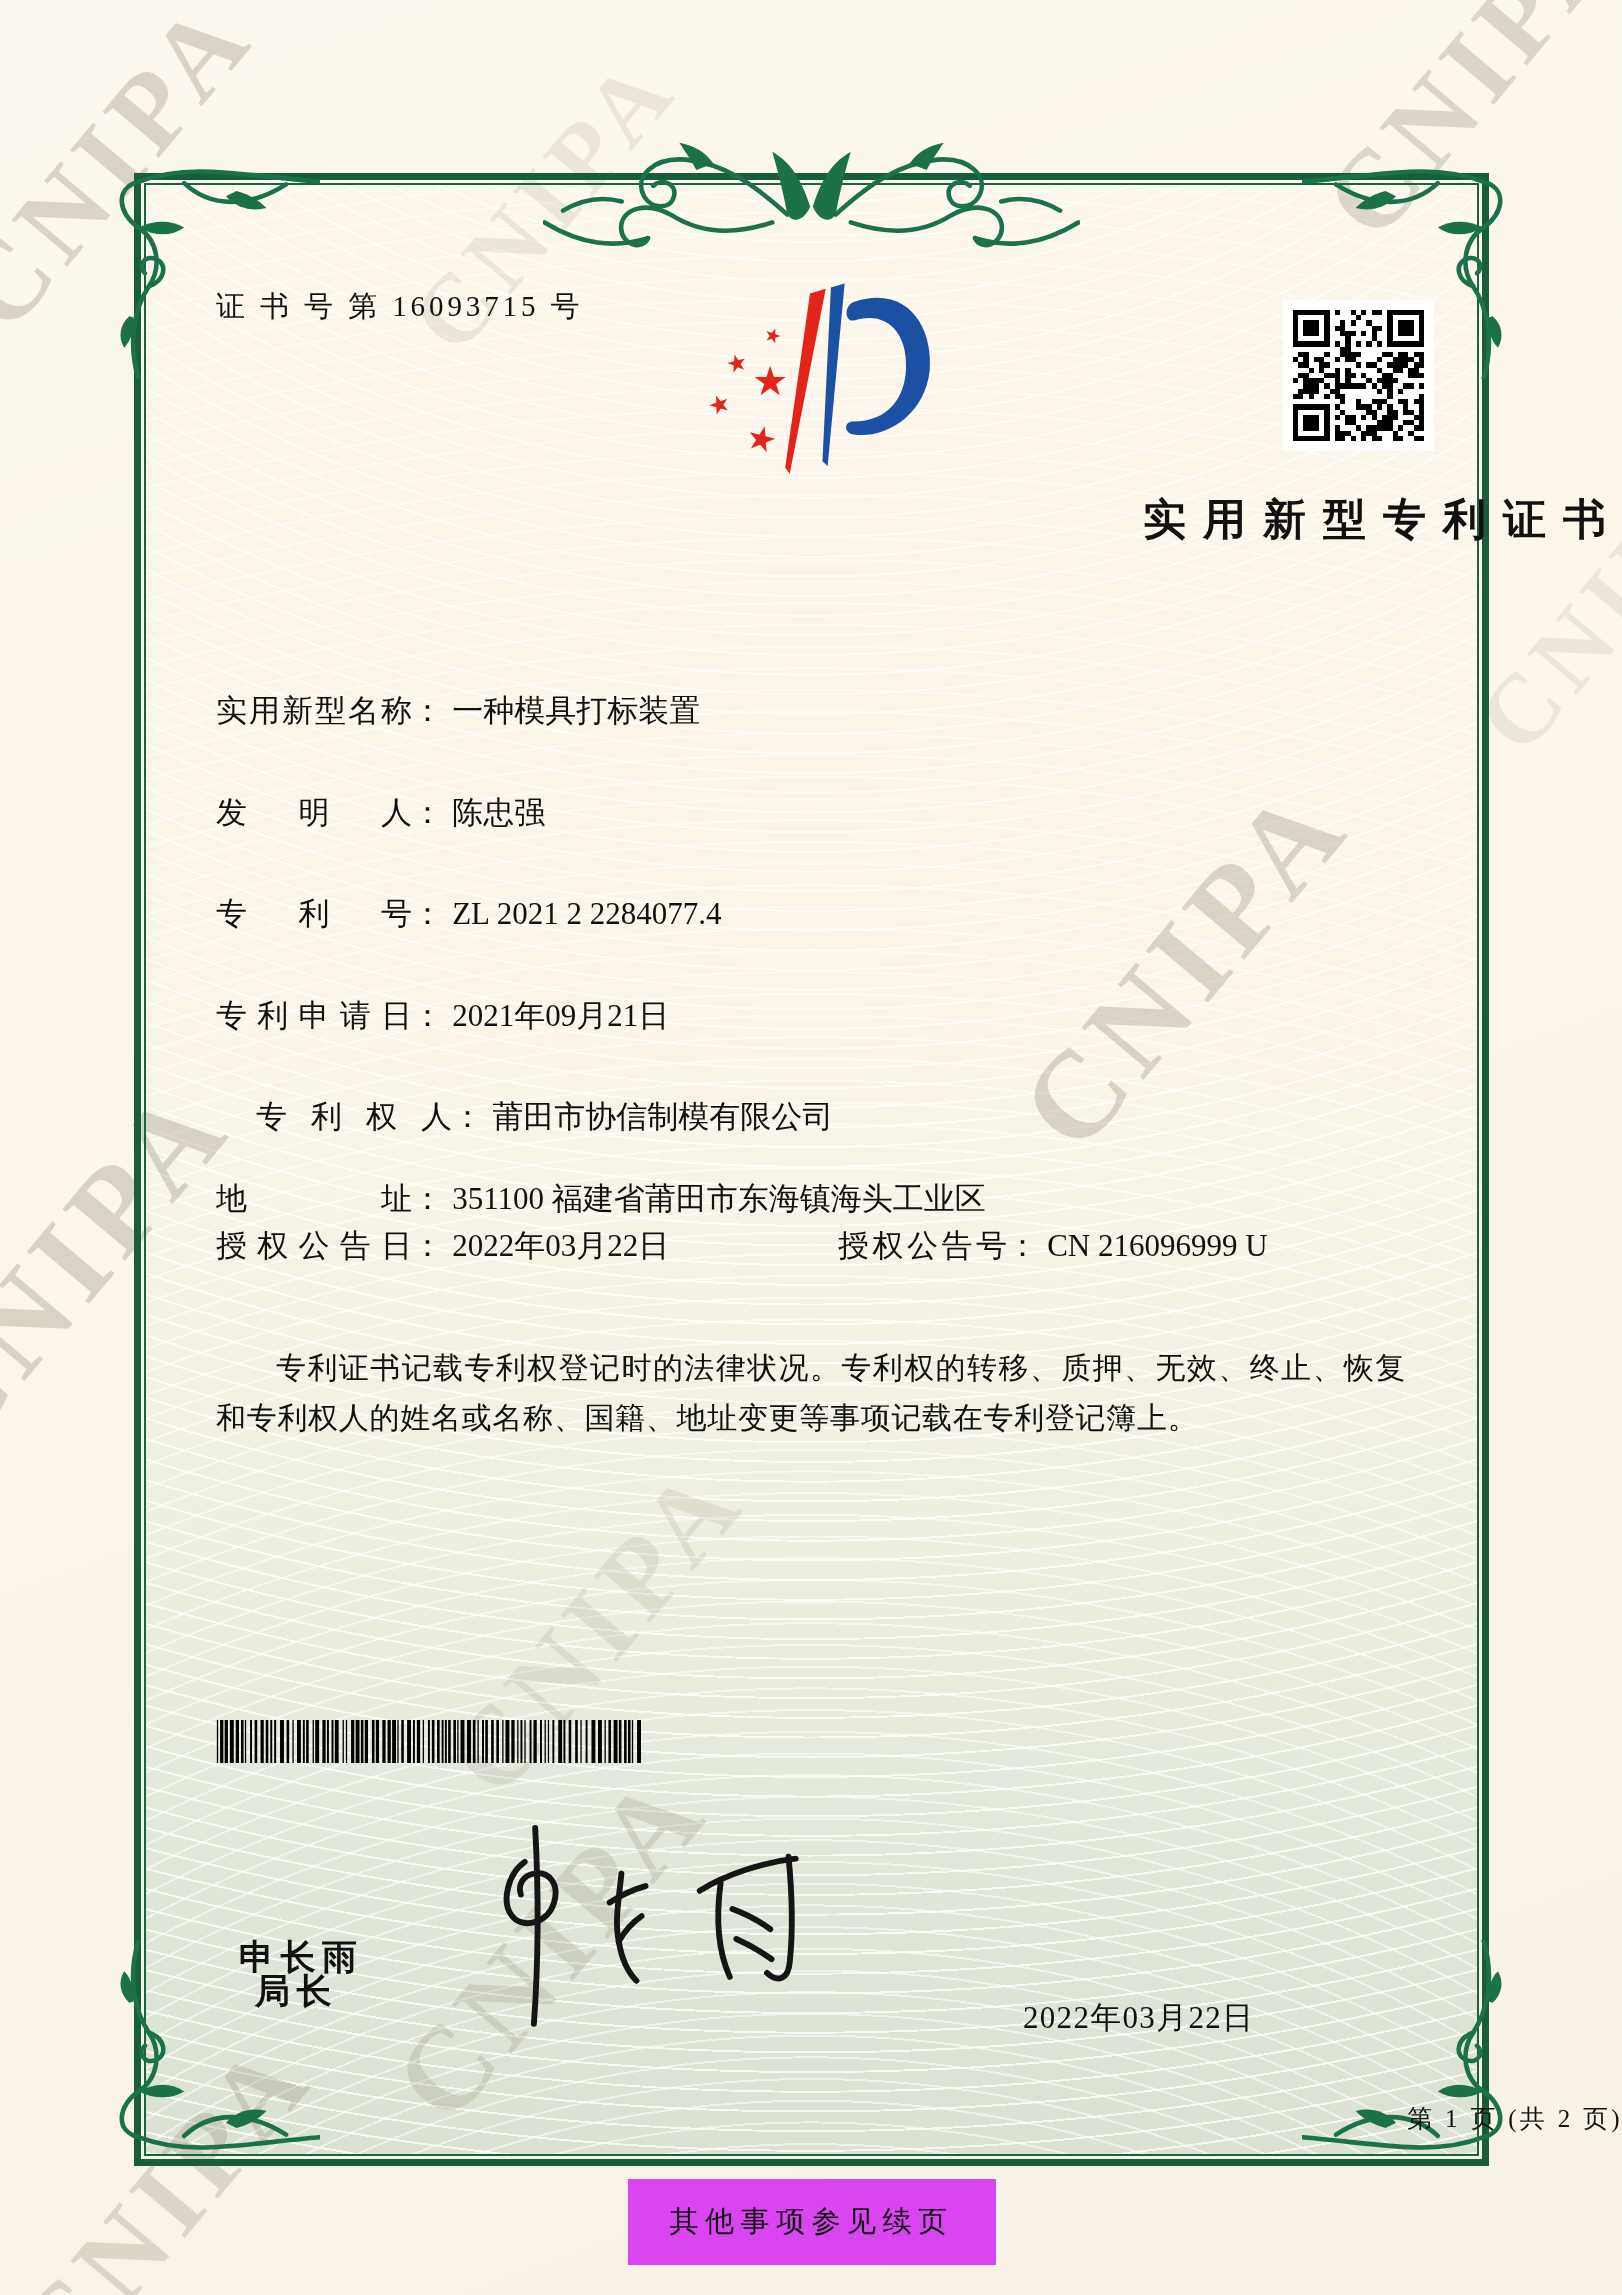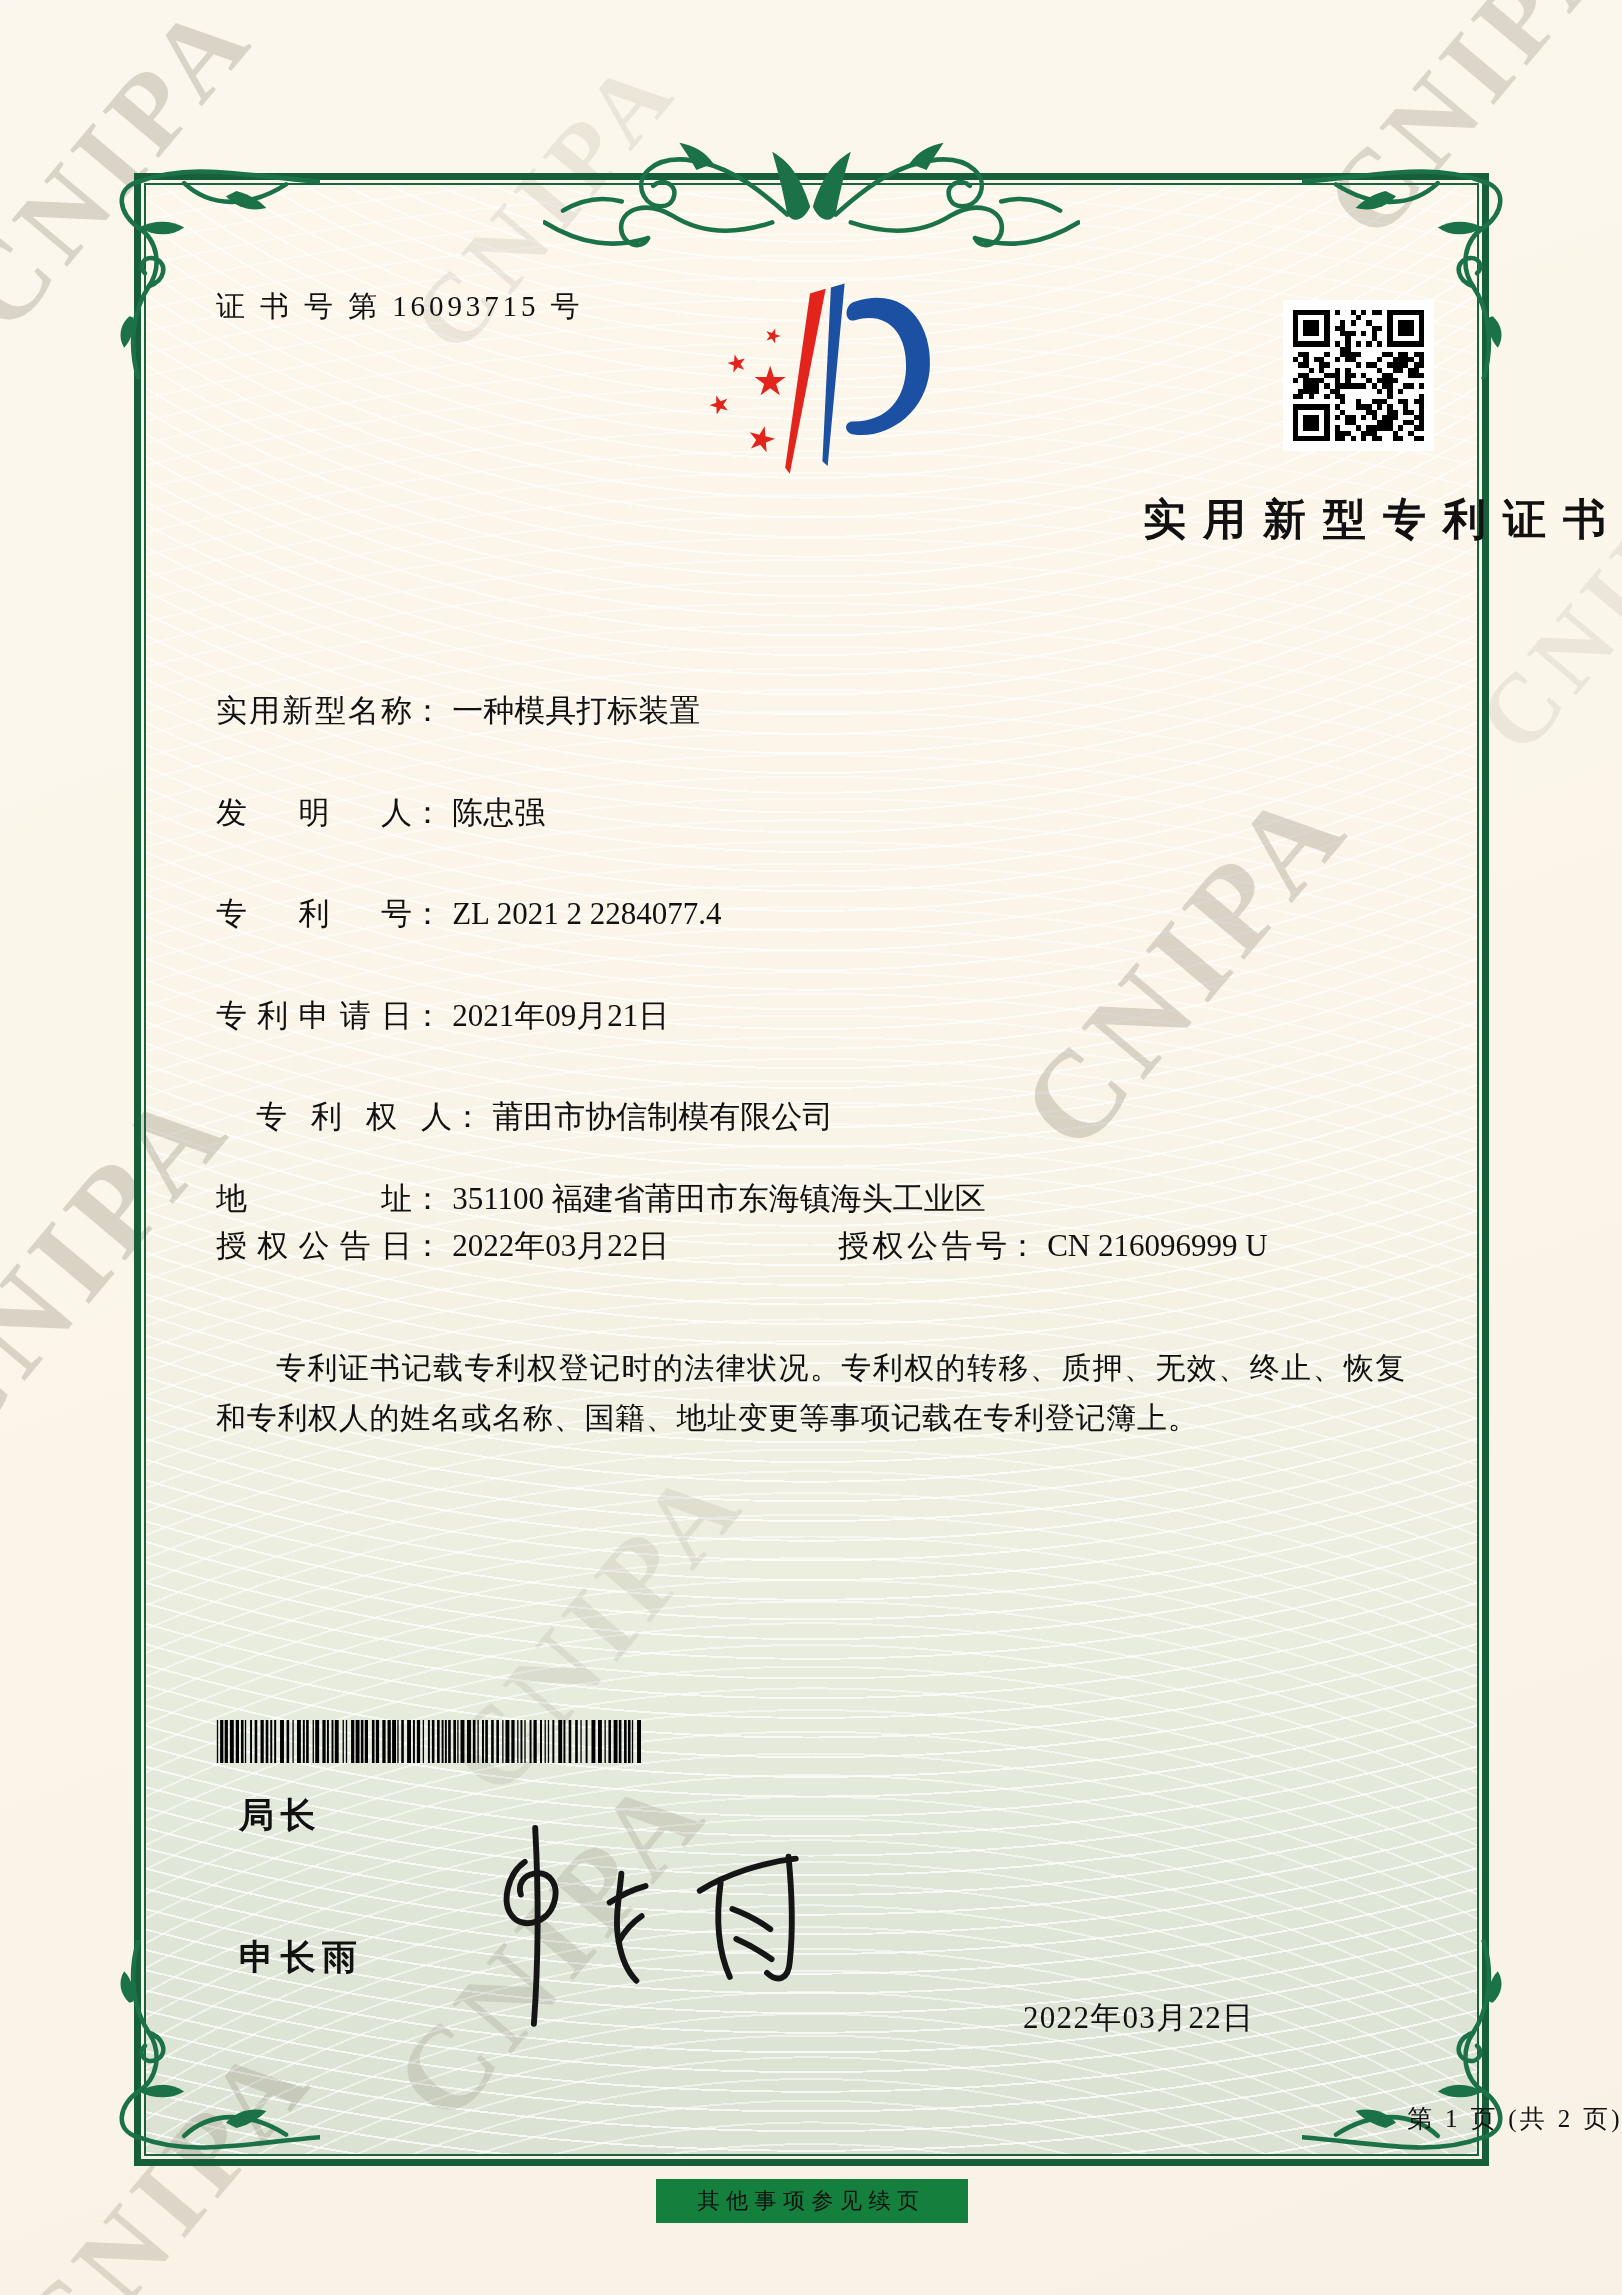--- a/index.html
+++ b/index.html
@@ -44,21 +44,21 @@
   .grant-no{position:absolute;left:622px;top:0;white-space:nowrap;}
   .flabel2{display:inline-block;width:169px;text-align:justify;text-align-last:justify;}
   .body-text{left:216px;top:1343px;width:1190px;font-size:30px;line-height:50px;text-align:justify;letter-spacing:0.7px;}
   .body-text p{margin:0;text-indent:2em;}
   .barcode{left:216px;top:1720px;}
   .sig-label{left:239px;font-size:35px;font-family:"Liberation Sans","DejaVu Sans",sans-serif;font-weight:bold;letter-spacing:6.5px;}
   .sig-svg{left:425px;top:1811px;}
   .date-line{left:1023px;top:1997px;font-size:31px;letter-spacing:1.3px;}
   .page-info{left:0;right:0;top:2102px;text-align:right;font-size:25px;letter-spacing:3.3px;}
   .cont-box{left:0;right:0;top:2179px;text-align:center;z-index:2;}
-  .cont-box span{display:inline-block;background:#15803d;padding:7px 42px;font-size:22px;letter-spacing:6.5px;}
+  .cont-box span{display:inline-block;background:#d946ef;padding:23px 42px;font-size:29px;letter-spacing:6.5px;}
 </style>
 </head>
 <body>
 
 <span class="wm" style="left:-19.6px;top:249px;font-size:111px;opacity:.30;">CNIPA</span>
 <span class="wm" style="left:432px;top:281px;font-size:98px;opacity:.15;">CNIPA</span>
 <span class="wm" style="left:1348px;top:157px;font-size:111px;opacity:.28;">CNIPA</span>
 <span class="wm" style="left:1498px;top:681px;font-size:98px;opacity:.13;">CNIPA</span>
 <span class="wm" style="left:1047px;top:1060px;font-size:124px;opacity:.30;">CNIPA</span>
 <span class="wm" style="left:-72px;top:1361px;font-size:124px;opacity:.30;">CNIPA</span>
@@ -454,21 +454,21 @@
     <rect x="595" y="0" width="2" height="66" fill="#000"></rect>
     <rect x="601" y="0" width="4" height="66" fill="#000"></rect>
     <rect x="609" y="0" width="6" height="66" fill="#000"></rect>
     <rect x="617" y="0" width="4" height="66" fill="#000"></rect>
     <rect x="625" y="0" width="4" height="66" fill="#000"></rect>
     <rect x="631" y="0" width="4" height="66" fill="#000"></rect>
     <rect x="637" y="0" width="2" height="66" fill="#000"></rect>
     <rect x="645" y="0" width="6" height="66" fill="#000"></rect>
   </svg>
 
-<div class="abs sig-label" style="top:1792px;">局长</div>
+<div class="abs sig-label" style="top:1968px;margin-left:16px;">局长</div>
 <div class="abs sig-label" style="top:1934px;">申长雨</div>
 
 <svg class="abs sig-svg" width="445" height="222" viewBox="0 0 680 340">
   <g stroke="#151515" stroke-width="9" fill="none" stroke-linecap="round" stroke-linejoin="round">
     <path d="M152,78 C126,96 116,140 132,160 C148,182 188,172 197,140 C205,112 190,92 166,96 C150,99 141,112 146,128"></path>
     <path d="M168,26 C173,120 173,230 166,326"></path>
     <path d="M300,96 C297,130 289,168 296,200"></path>
     <path d="M282,140 C301,128 318,120 337,115"></path>
     <path d="M296,200 C306,182 319,169 331,161"></path>
     <path d="M296,200 C300,224 309,246 323,260"></path>

